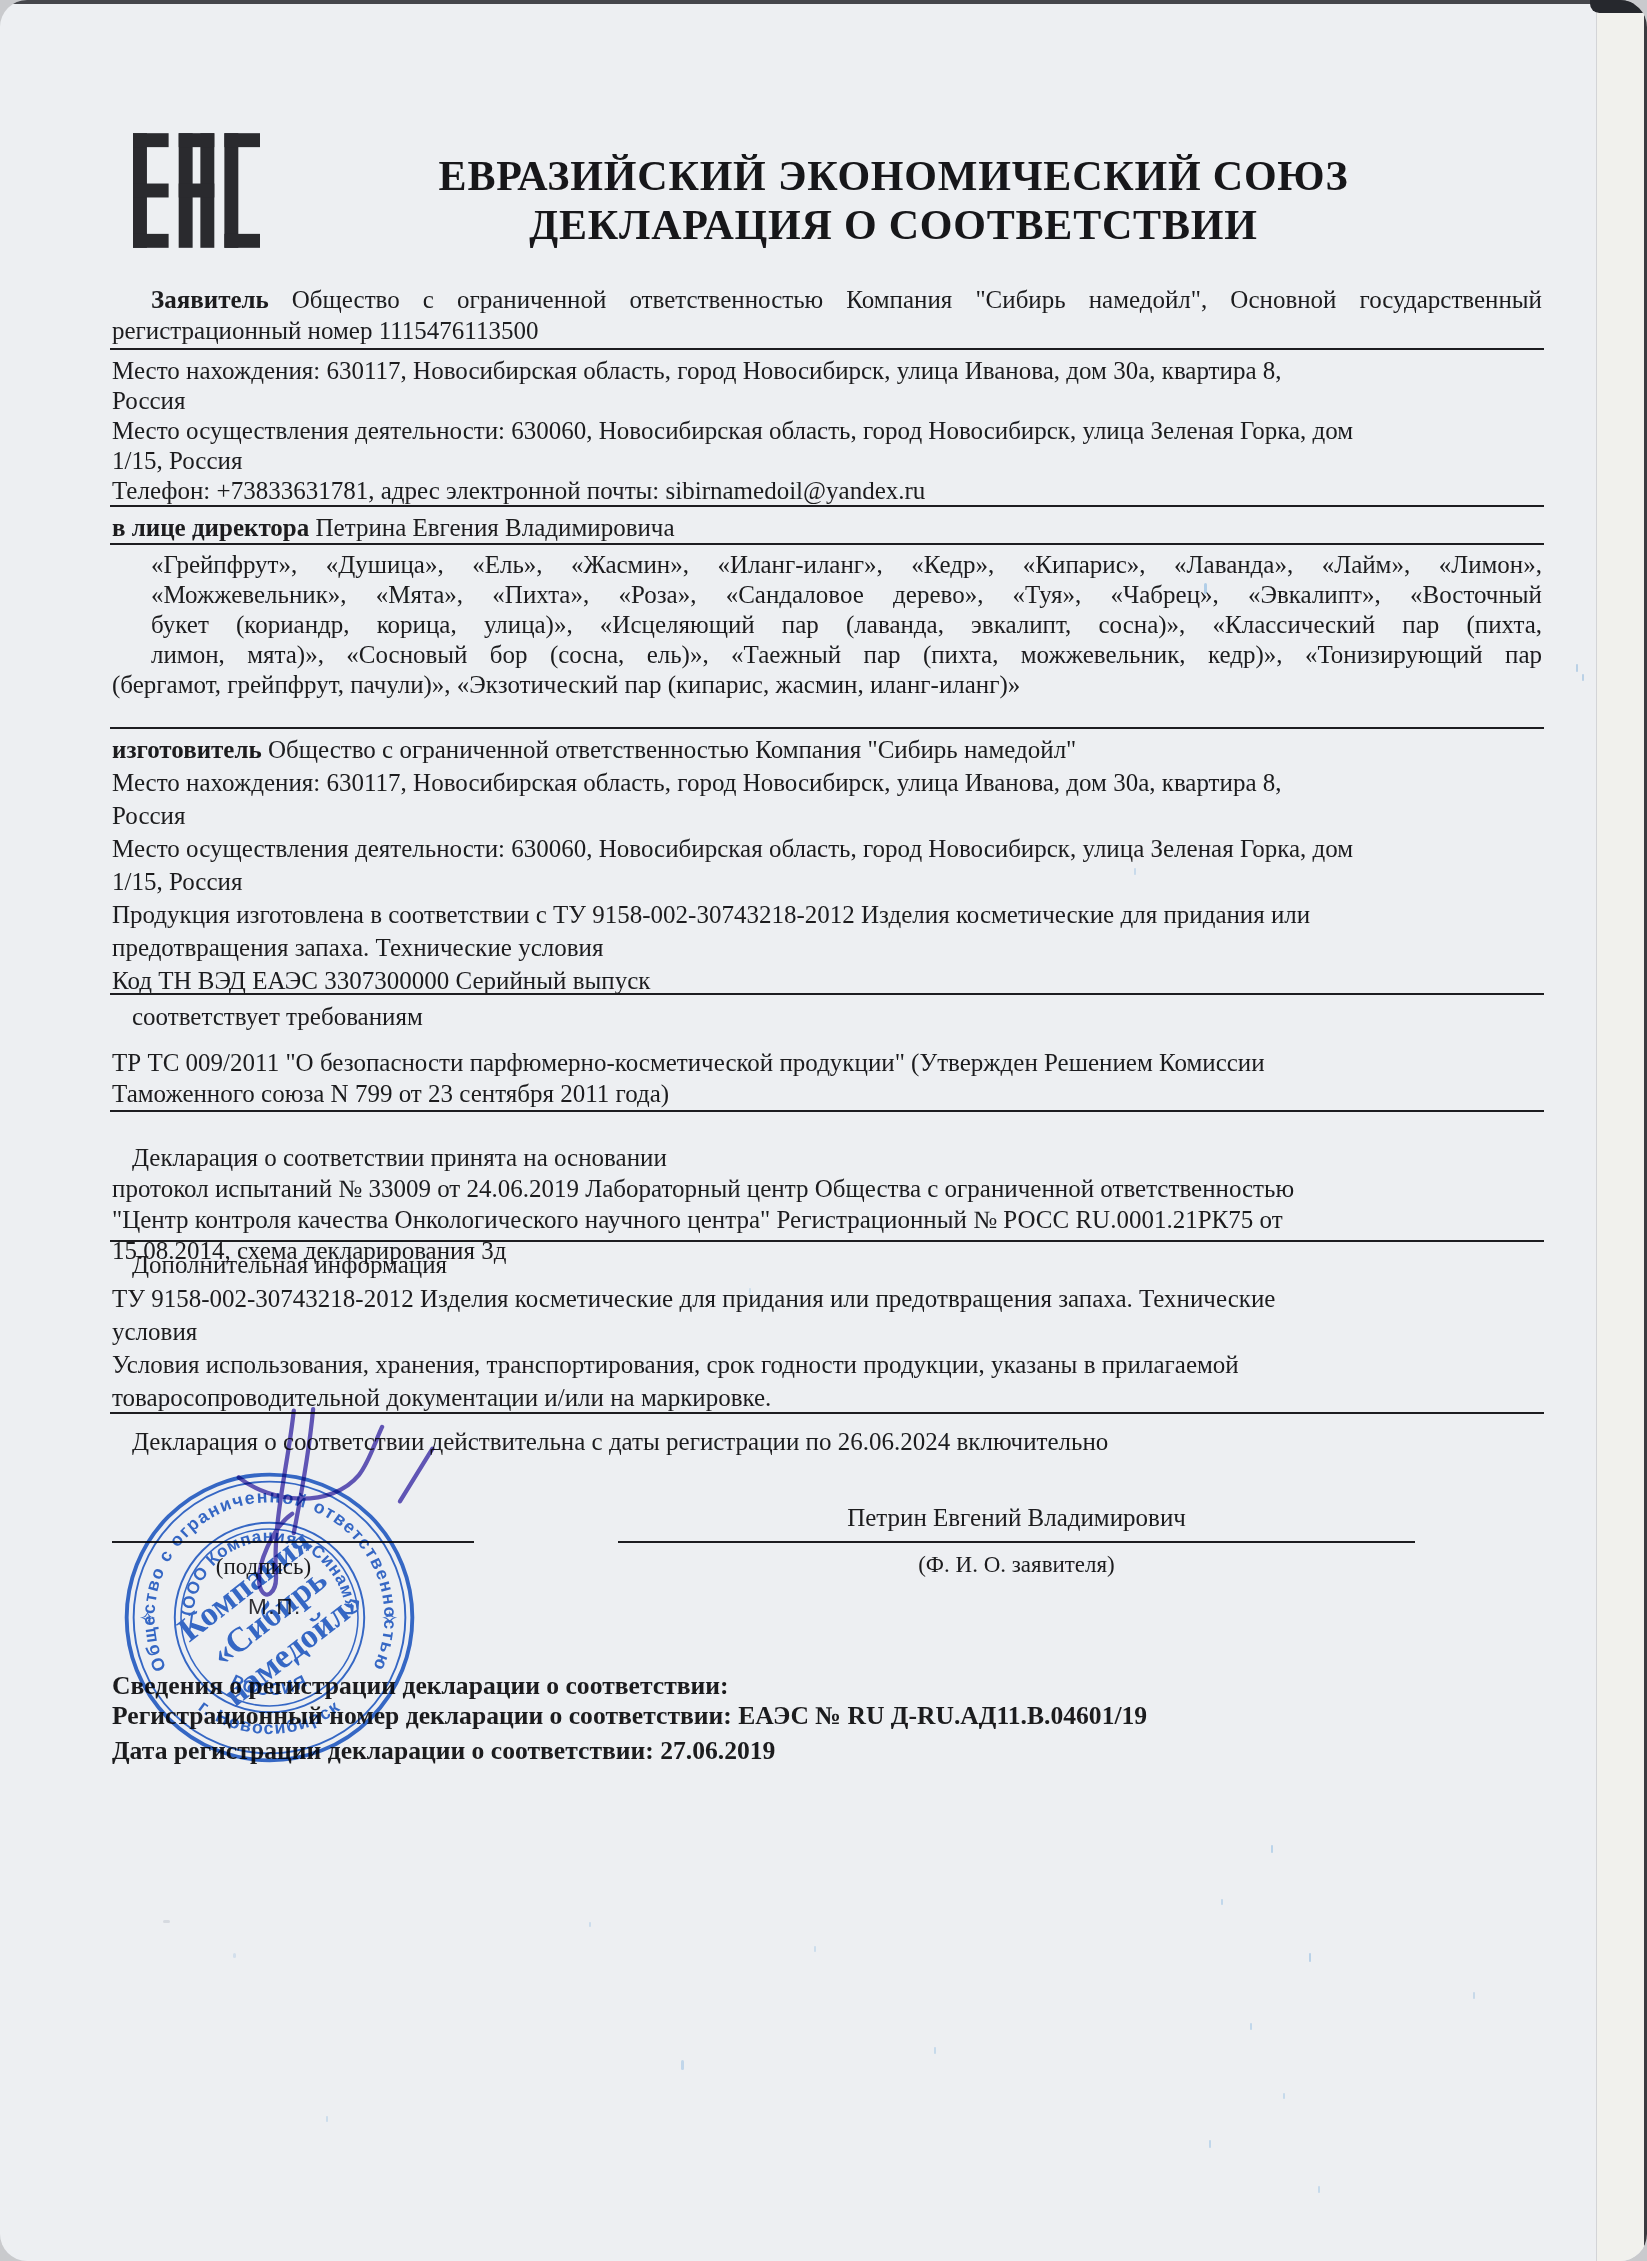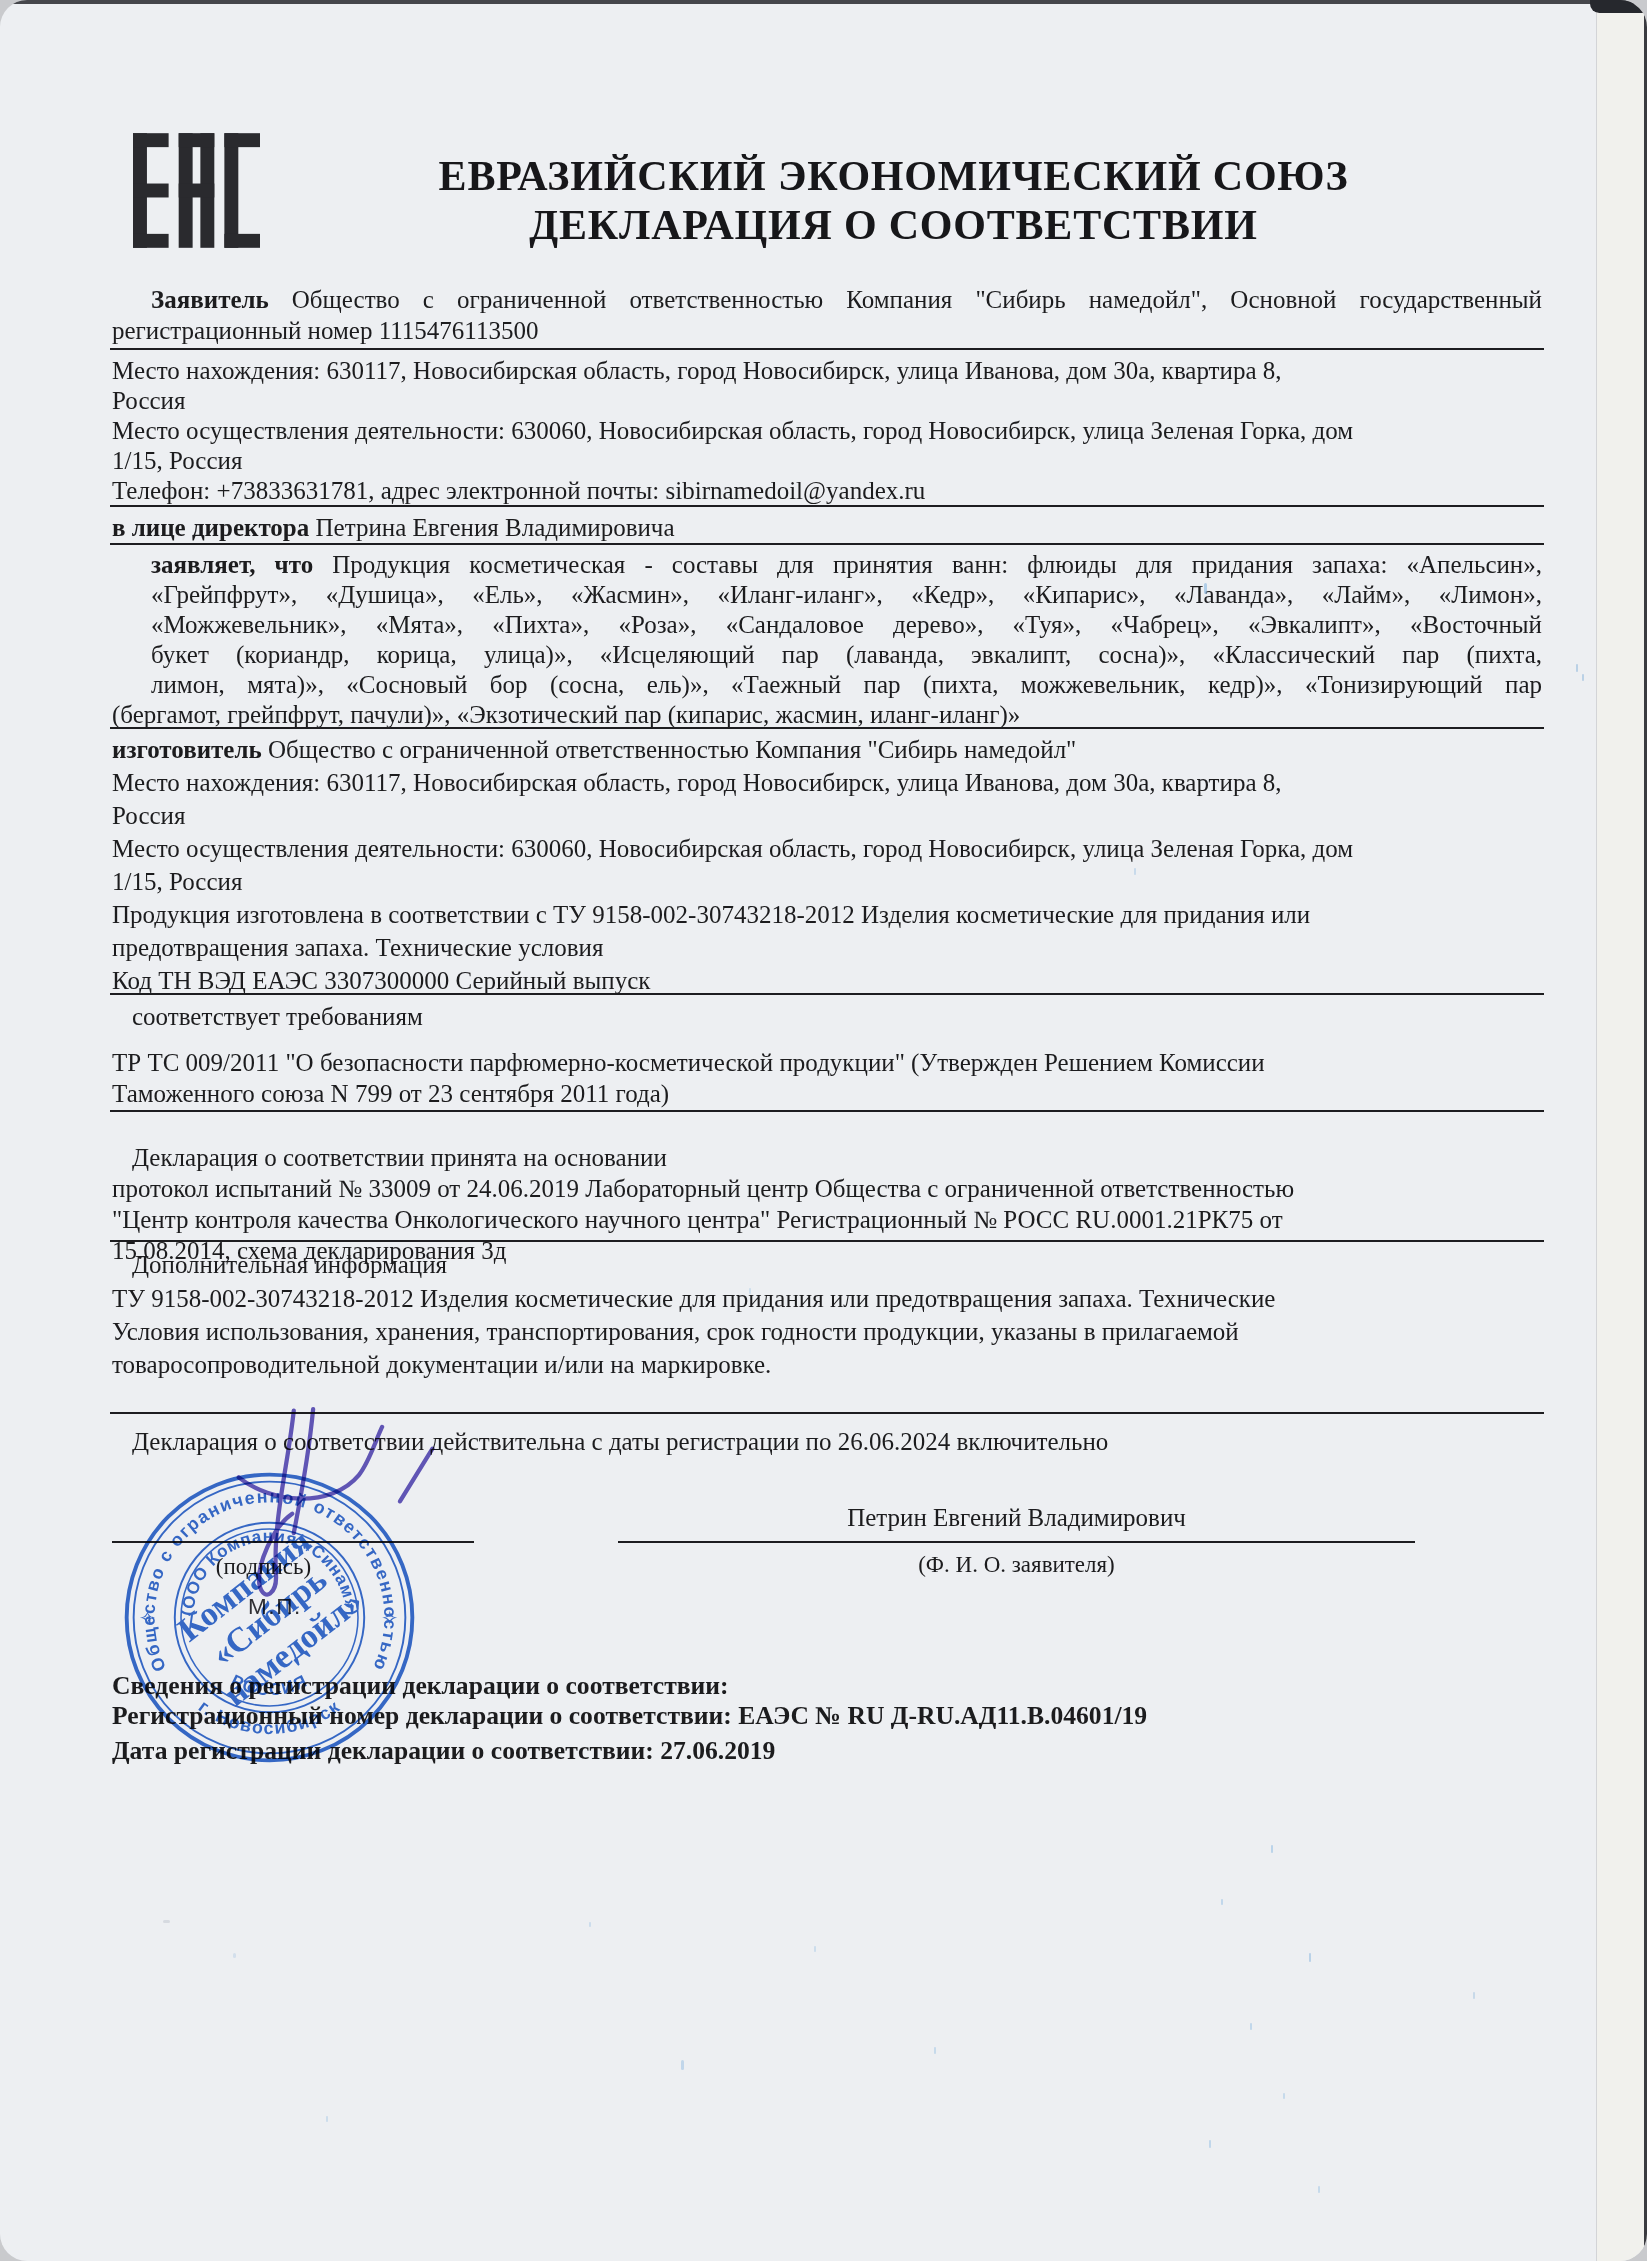--- a/index.html
+++ b/index.html
@@ -99,23 +99,20 @@
   <div class="rule" style="top:505px"></div>
 
   <div class="blk lh40" style="top:512px">
     <div class="line">
       <b>в лице директора</b><span> Петрина Евгения Владимировича</span>
     </div>
   </div>
   <div class="rule" style="top:543px"></div>
 
   <div class="blk lh386" style="top:550px">
-    <div class="line just">
-      <b>заявляет, что</b><span> Продукция косметическая - составы для принятия ванн: флюиды для придания запаха: «Апельсин»,</span>
-    </div>
     <div>
         <div class="line just">«Грейпфрут», «Душица», «Ель», «Жасмин», «Иланг-иланг», «Кедр», «Кипарис», «Лаванда», «Лайм», «Лимон»,</div>
         <div class="line just">«Можжевельник», «Мята», «Пихта», «Роза», «Сандаловое дерево», «Туя», «Чабрец», «Эвкалипт», «Восточный</div>
         <div class="line just">букет (кориандр, корица, улица)», «Исцеляющий пар (лаванда, эвкалипт, сосна)», «Классический пар (пихта,</div>
         <div class="line just">лимон, мята)», «Сосновый бор (сосна, ель)», «Таежный пар (пихта, можжевельник, кедр)», «Тонизирующий пар</div>
       </div>
     <div class="line">(бергамот, грейпфрут, пачули)», «Экзотический пар (кипарис, жасмин, иланг-иланг)»</div>
   </div>
   <div class="rule" style="top:727px"></div>
 
@@ -148,20 +145,21 @@
         <div class="line">протокол испытаний № 33009 от 24.06.2019 Лабораторный центр Общества с ограниченной ответственностью</div>
         <div class="line">"Центр контроля качества Онкологического научного центра"  Регистрационный № РОСС RU.0001.21РК75 от</div>
         <div class="line">15.08.2014, схема декларирования 3д</div>
       </div>
   </div>
   <div class="rule" style="top:1240px"></div>
 
   <div class="blk lh40 bold" style="top:1249px">Дополнительная информация</div>
   <div class="blk lh427" style="top:1282px">
       <div class="line">ТУ 9158-002-30743218-2012  Изделия косметические для придания или предотвращения запаха. Технические</div>
+      <div class="line">условия</div>
       <div class="line">Условия использования, хранения, транспортирования, срок годности продукции, указаны в прилагаемой</div>
       <div class="line">товаросопроводительной документации и/или на маркировке.</div>
     </div>
   <div class="rule" style="top:1412px"></div>
 
   <div class="blk lh40 bold" style="top:1426px">Декларация о соответствии  действительна с даты регистрации по 26.06.2024 включительно</div>
 
   <div class="blk center" style="top:1502px;left:618px;width:797px;line-height:31px">Петрин Евгений Владимирович</div>
   <div class="rule-part" style="top:1541px;left:112px;width:362px"></div>
   <div class="rule-part" style="top:1541px;left:618px;width:797px"></div>

